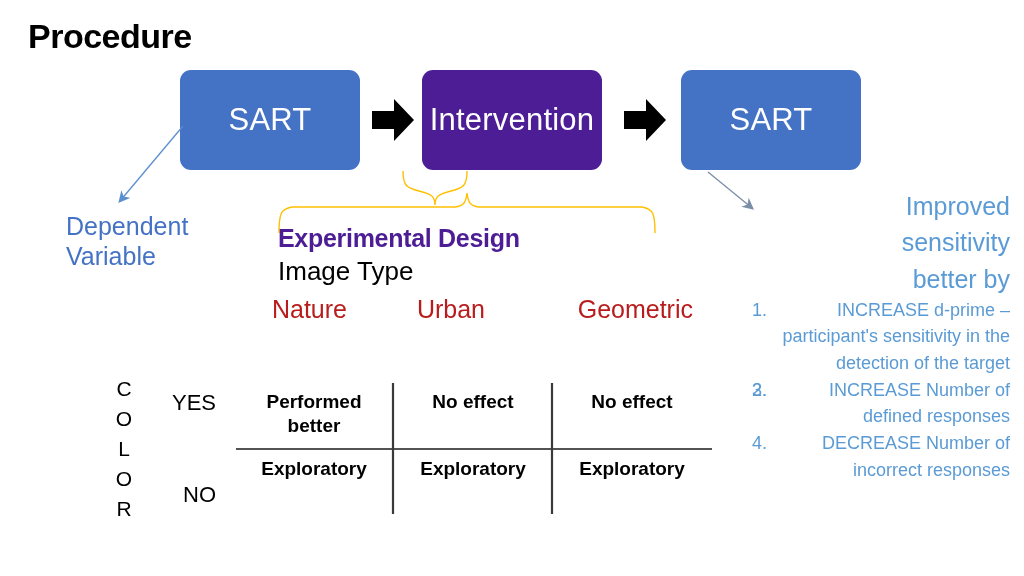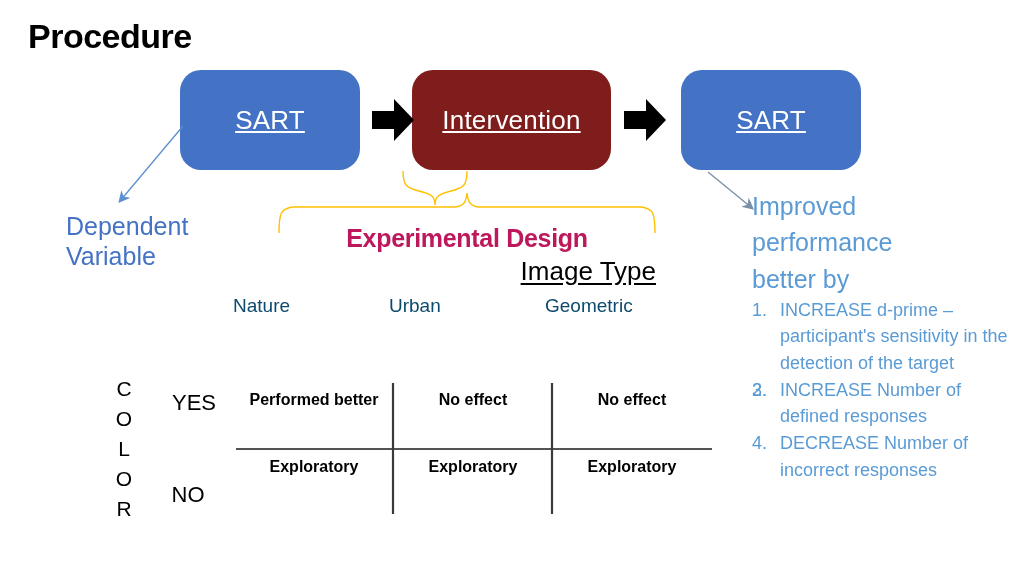--- a/index.html
+++ b/index.html
@@ -27,32 +27,31 @@
     top: 18px;
     font-size: 34px;
     font-weight: bold;
     color: #000000;
     letter-spacing: -0.5px;
     line-height: 1.1;
   }
 
   
   .proc-box {
-    border-radius: 21px;
+    border-radius: 11px;
     display: flex;
     align-items: center;
     justify-content: center;
     color: #ffffff;
-    font-size: 26px;
+    font-size: 31px;
     font-weight: normal;
     letter-spacing: 0.2px;
-    text-decoration: underline;
   }
   #box-sart-pre   { left: 180px; top: 70px;  width: 180px; height: 100px; background: #4472C4; }
-  #box-interv     { left: 412px; top: 70px;  width: 199px; height: 100px; background: #7f1d1d; }
+  #box-interv     { left: 422px; top: 70px;  width: 180px; height: 100px; background: #4c1d95; }
   #box-sart-post  { left: 681px; top: 70px;  width: 180px; height: 100px; background: #4472C4; }
 
   
   .block-arrow { width: 46px; height: 46px; }
   #arrow-1 { left: 370px; top: 97px; }
   #arrow-2 { left: 622px; top: 97px; }
 
   
   #connectors {
     left: 0; top: 0; width: 1024px; height: 576px;
@@ -68,43 +67,41 @@
     line-height: 1.2;
     color: #4472C4;
     margin-left: 8px;
   }
 
   
   #experimental-design {
     left: 278px;
     top: 224px;
     width: 378px;
-    text-align: center;
     font-size: 25px;
     font-weight: bold;
-    color: #be185d;
+    color: #4c1d95;
     letter-spacing: -0.3px;
   }
   #image-type {
     left: 278px;
     top: 256px;
     width: 378px;
-    text-align: right;
+    text-align: left;
     font-size: 26px;
     color: #000000;
-    text-decoration: underline;
     text-underline-offset: 3px;
   }
 
   
   .col-header {
     top: 295px;
-    font-size: 19px;
-    color: #0c4a6e;
-    text-align: left;
+    font-size: 25px;
+    color: #b91c1c;
+    text-align: right;
   }
   #col-header-0 { left: 233px; width: 114px; }
   #col-header-1 { left: 389px; width: 96px;  }
   #col-header-2 { left: 545px; width: 148px; }
 
   
   #color-label {
     left: 113px;
     top: 374px;
     width: 22px;
@@ -112,45 +109,46 @@
     color: #000000;
     text-align: center;
     line-height: 30px;
   }
   #yes-label {
     left: 160px; top: 390px; width: 56px;
     font-size: 22px; color: #000000; text-align: right;
   }
   #no-label {
     left: 160px; top: 482px; width: 56px;
-    font-size: 22px; color: #000000; text-align: center;
+    font-size: 22px; color: #000000; text-align: right;
   }
 
   
   #table-lines { left: 0; top: 0; width: 1024px; height: 576px; pointer-events: none; }
 
   .cell {
-    font-size: 16px;
+    font-size: 19px;
     font-weight: bold;
     color: #000000;
     text-align: center;
     line-height: 1.25;
   }
   .cell-top    { top: 390px; }
   .cell-bottom { top: 457px; }
   .cell-c0 { left: 240px; width: 148px; }
   .cell-c1 { left: 399px; width: 148px; }
   .cell-c2 { left: 558px; width: 148px; }
 
   
   #improved {
     left: 752px;
     top: 188px;
     width: 258px;
     color: #5B9BD5;
+    text-align: right;
   }
   #improved-heading {
     font-size: 25px;
     line-height: 1.45;
   }
   #improved-list {
     margin: 0;
     padding: 0;
     list-style: none;
     font-size: 18px;
@@ -266,21 +264,21 @@
   <div class="abs cell cell-bottom cell-c1">
     <div>Exploratory</div>
   </div>
   <div class="abs cell cell-bottom cell-c2">
     <div>Exploratory</div>
   </div>
 
   <div class="abs" id="improved">
     <div id="improved-heading">
       <div>Improved</div>
-      <div>performance</div>
+      <div>sensitivity</div>
       <div>better by</div>
     </div>
     <ol id="improved-list">
       <li>
         <span class="num">1.</span>
         <span>INCREASE d-prime – participant's sensitivity in the detection of the target</span>
       </li>
       <li>
         <span class="num">2.</span>
       </li>

